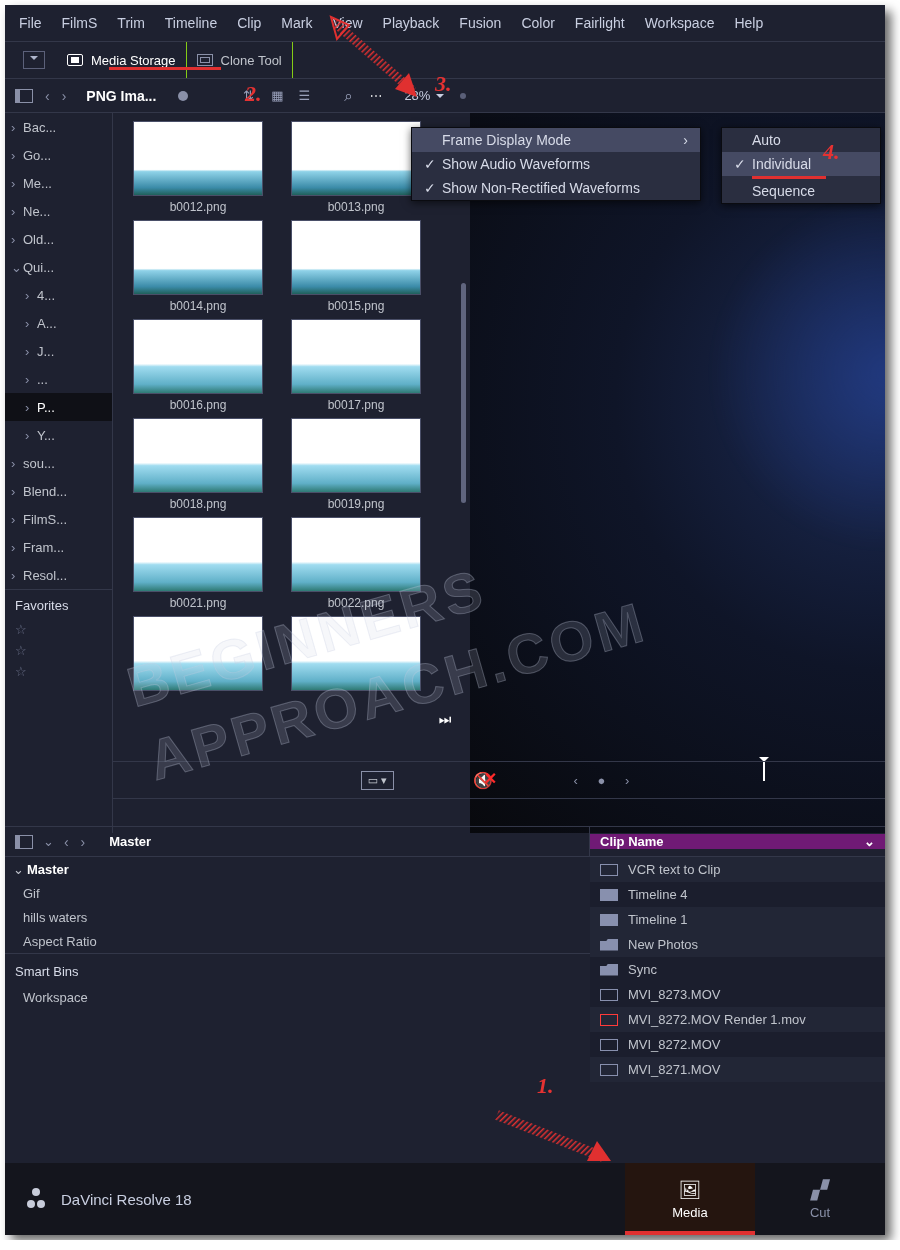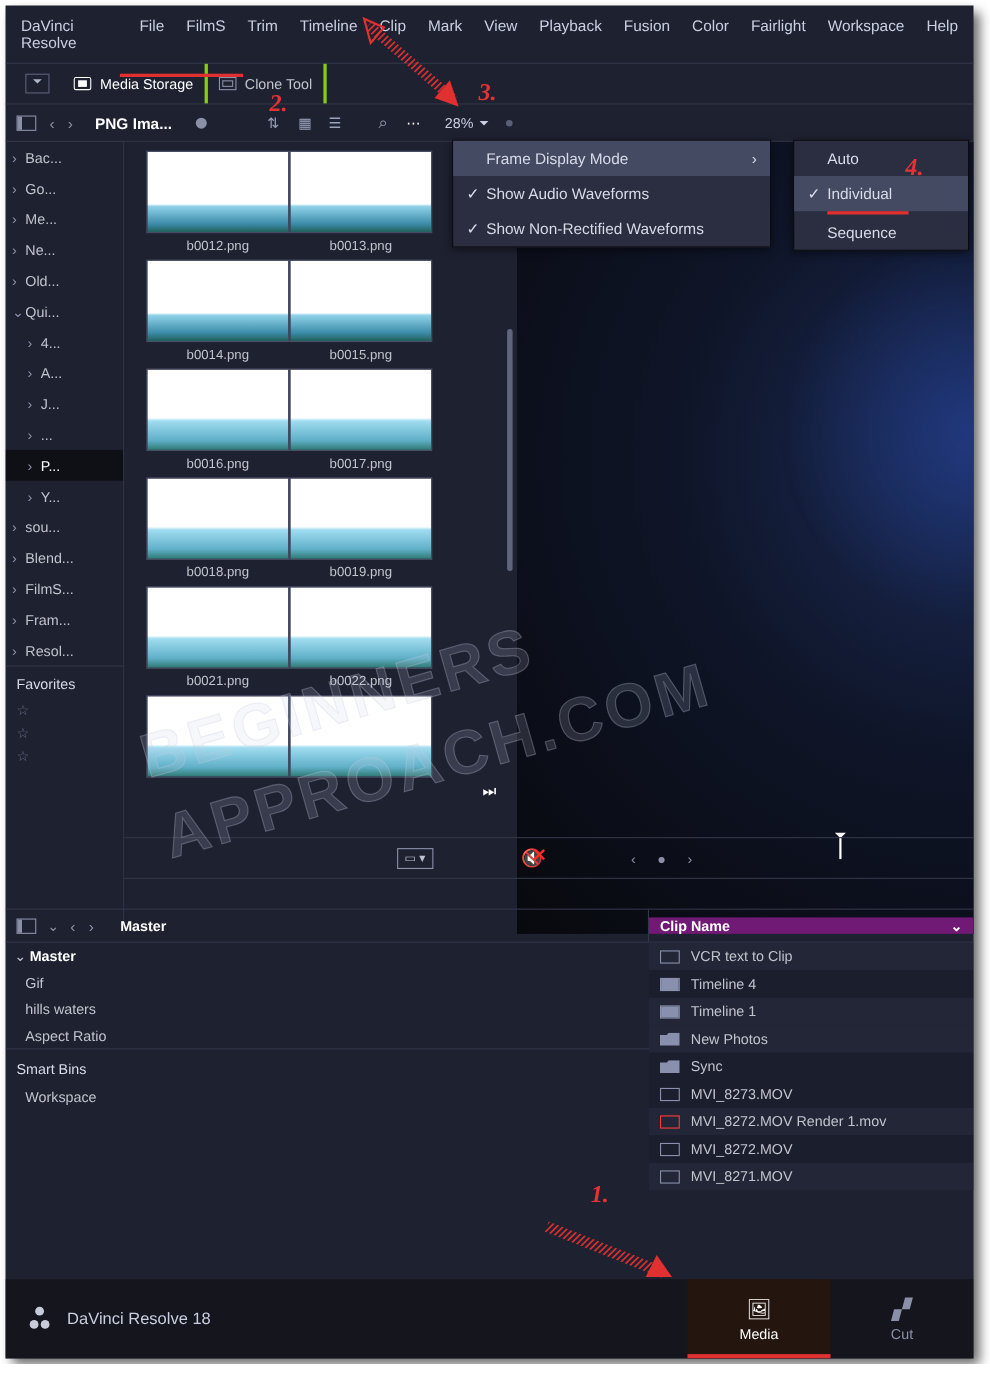--- a/index.html
+++ b/index.html
@@ -17,21 +17,21 @@
     margin: 5px;
     box-shadow: 6px 6px 10px rgba(0,0,0,.6);
   }
   
   .menubar { display:flex; gap:0; padding:6px 4px; color:#c9cfe1; }
   .menubar span { padding:4px 10px; cursor:default; font-size:14px; }
   
   .bar2 { display:flex; align-items:center; height:38px; border-top:1px solid #333749; border-bottom:1px solid #333749;}
   .expand-box { border:1px solid #5c617a; width:22px; height:18px; margin:0 12px 0 18px; display:flex; align-items:center; justify-content:center;}
   .expand-box:after{content:"";border:4px solid transparent;border-top-color:#aeb5cc;}
-  .tool-btn { display:flex; align-items:center; gap:8px; padding:4px 10px; border-right:3px solid #84cc16; height:100%; }
+  .tool-btn { display:flex; align-items:center; gap:8px; padding:4px 10px; border-right:1px solid #84cc16; height:100%; }
   .tool-btn.active { color:#fff; }
   .ms-underline { height:3px; background:#e03030; position:absolute; top:62px; left:104px; width:112px; }
   
   .bar3 { display:flex; align-items:center; height:34px; border-bottom:1px solid #333749;}
   .sq-icon { width:18px; height:14px; border:1px solid #8a90a8; margin:0 6px 0 10px; display:flex;}
   .sq-icon:before{content:"";width:4px;background:#8a90a8;}
   .nav-arrow { padding:0 6px; color:#8a90a8; font-size:14px;}
   .title3 { color:#fff; font-weight:700; padding:0 8px 0 14px; font-size:14px;}
   .dot { width:10px; height:10px; border-radius:50%; background:#8a90a8; margin:0 26px 0 14px;}
   .ico { width:20px; color:#99a0ba; text-align:center; margin:0 4px; font-size:13px;}
@@ -43,33 +43,33 @@
   .sidebar { width:108px; border-right:1px solid #333749; overflow:hidden;}
   .tree-row { display:flex; align-items:center; height:28px; padding-left:6px;}
   .tree-row .caret { width:12px; color:#8a90a8;}
   .tree-row.sel { background:#0f1016; color:#fff;}
   .tree-indent { padding-left:20px; }
   .favorites { border-top:1px solid #333749; padding:8px 0 0 10px;}
   .fav-star { color:#696f88; padding:3px 0; }
   
   .thumb-area { flex:1; position:relative; background:#1e2130;}
   .grid { position:absolute; top:8px; left:20px; width:320px;}
-  .row { display:flex; margin-bottom:6px;}
+  .row { display:flex; gap:28px; margin-bottom:6px;}
   .thumb { width:130px;}
   .thumb .img { height:75px; background:linear-gradient(#fff 0%,#fff 65%, #8fd2e8 68%, #3b8ba8 90%, #20605a 100%); border:1px solid #4a4f68;}
   .thumb .img.more { background:linear-gradient(#fff 0%,#fff 60%, #a0dcf0 64%, #60b0c8 88%, #2f7a74 100%);}
   .thumb .cap { text-align:center; font-size:12px; padding-top:4px; color:#c0c4cc;}
   .scroll-hint { position:absolute; right:-1px; top:170px; width:5px; height:220px; background:#60657e; border-radius:3px;}
   
   .viewer { position:absolute; right:0; top:0; width:415px; height:720px; background:radial-gradient(circle at 100% 40%, #1c2c58 0%, #0f1528 45%, #08090d 100%);}
   .vbg { position:absolute; right:-80px; top:60px; width:260px; height:400px; background:radial-gradient(circle at 70% 50%, #2645a0 0%, transparent 65%); opacity:.55; filter:blur(6px);}
   
   .ctx { position:absolute; background:#2a2e40; border:1px solid #0a0b10; box-shadow:0 2px 8px rgba(0,0,0,.6); font-size:14px; color:#d7dbe8;}
   .ctx1 { top:122px; left:406px; width:290px;}
-  .ctx-row { display:flex; align-items:center; height:24px; padding:16px 12px;}
+  .ctx-row { display:flex; align-items:center; height:24px; padding:4px 12px;}
   .ctx-row.hover { background:#454a63;}
   .ctx-check { width:18px;}
   .ctx-arrow { margin-left:auto;}
   .ctx2 { top:122px; left:716px; width:160px;}
   .ctx2 .sel-row { background:#454a63;}
   .red-u { height:3px; background:#e03030; width:74px; margin-left:30px;}
   
   .ann { position:absolute; color:#e63232; font-size:22px; font-weight:bold; font-style:italic; font-family:"Comic Sans MS",cursive;}
   .arrow-svg { position:absolute; }
   
@@ -111,21 +111,20 @@
   .ptab .picon{font-size:18px;}
   .red-bar{height:4px;background:#e03030;width:130px;position:absolute;right:130px;bottom:0;}
   .watermark { position:absolute; top:540px; left:120px; font-size:56px; font-weight:700; color:rgba(200,205,225,.16); transform:rotate(-16deg); letter-spacing:4px; line-height:76px; font-family:Arial; -webkit-text-stroke:1px rgba(200,205,225,.3);}
 </style>
 </head>
 <body>
 
 <div class="app">
 
   <div class="menubar" id="menubar">
-      <span>DaVinci Resolve</span>
       <span>File</span>
       <span>FilmS</span>
       <span>Trim</span>
       <span>Timeline</span>
       <span>Clip</span>
       <span>Mark</span>
       <span>View</span>
       <span>Playback</span>
       <span>Fusion</span>
       <span>Color</span>

